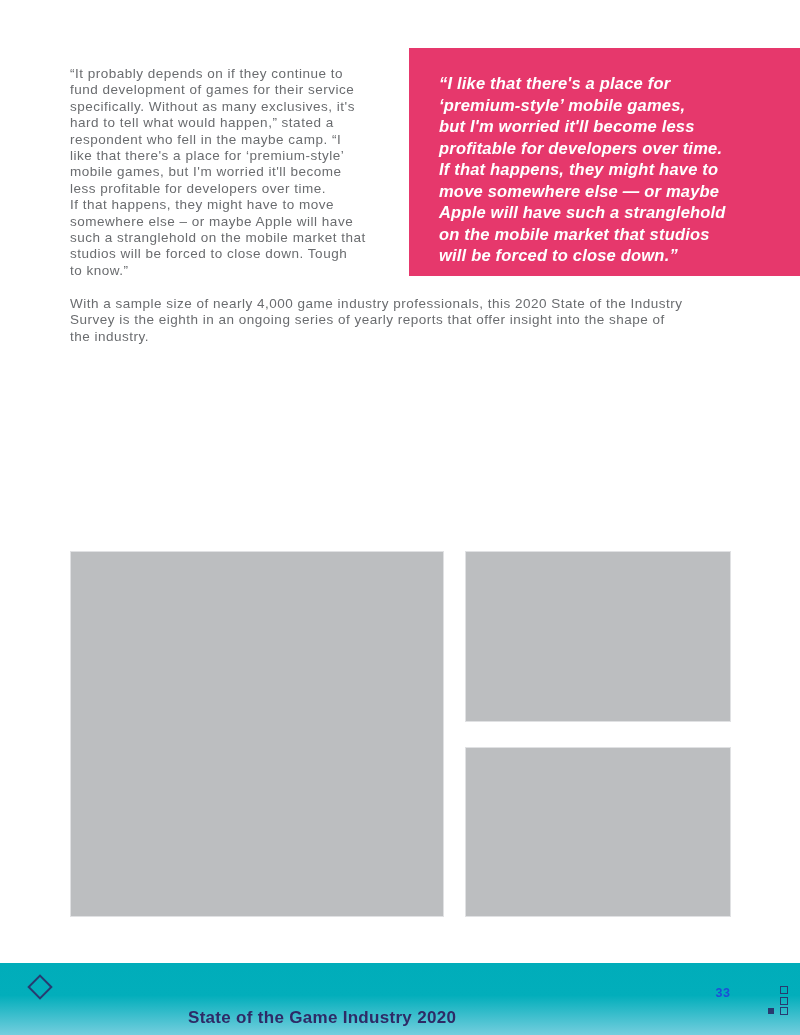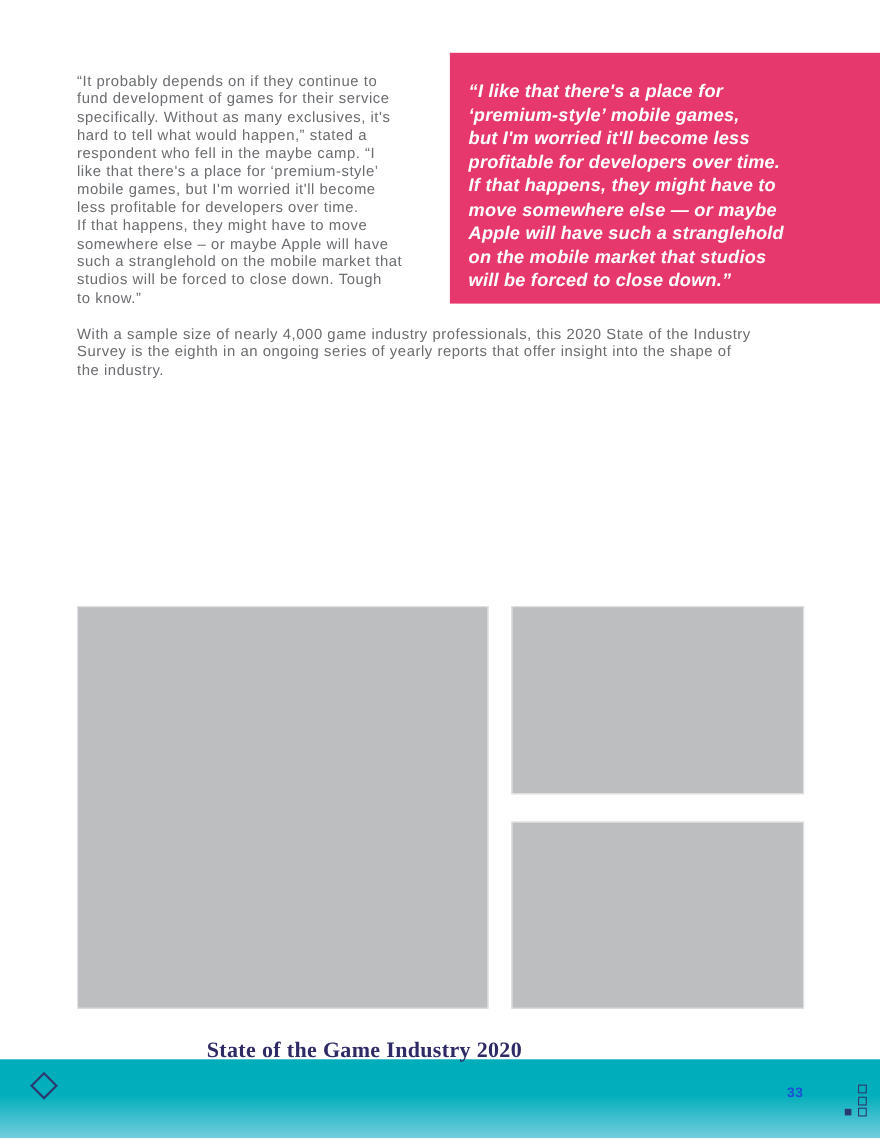--- a/index.html
+++ b/index.html
@@ -25,21 +25,21 @@
     color: #6a6c6f;
   }
 
   .pull-quote-box {
     position: absolute;
     left: 409px;
     top: 48px;
     width: 391px;
     height: 228px;
     background: #e6386c;
-    padding: 25px 20px 10px 17px;
+    padding: 25px 20px 10px 30px;
   }
   .pull-quote-text {
     font-size: 16.5px;
     line-height: 21.5px;
     font-style: italic;
     font-weight: bold;
     letter-spacing: 0.2px;
     color: #ffffff;
   }
 
@@ -81,26 +81,25 @@
   .gdc-logo-wrap {
     position: absolute;
     left: 62px;
     top: 944px;
     width: 114px;
     height: 91px;
   }
   .footer-title {
     position: absolute;
     left: 188px;
-    top: 944px;
-    font-size: 20px;
+    top: 1008px;
+    font-size: 17px;
     font-weight: bold;
     letter-spacing: 0.3px;
     color: #2e2a66;
-    font-family: Liberation Serif, serif;
   }
   .page-number {
     position: absolute;
     left: 707px;
     top: 986px;
     width: 32px;
     text-align: center;
     font-size: 12.5px;
     font-weight: 600;
     color: #1d4ed8;

